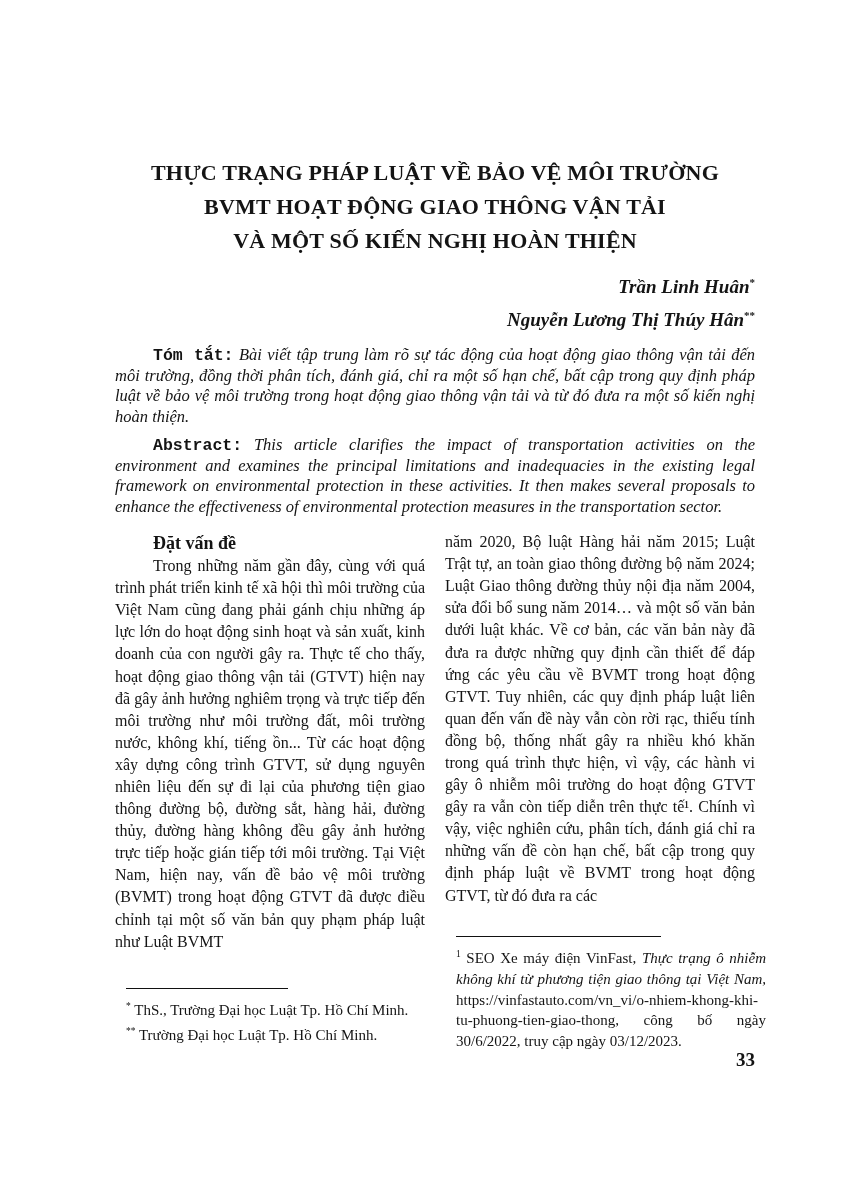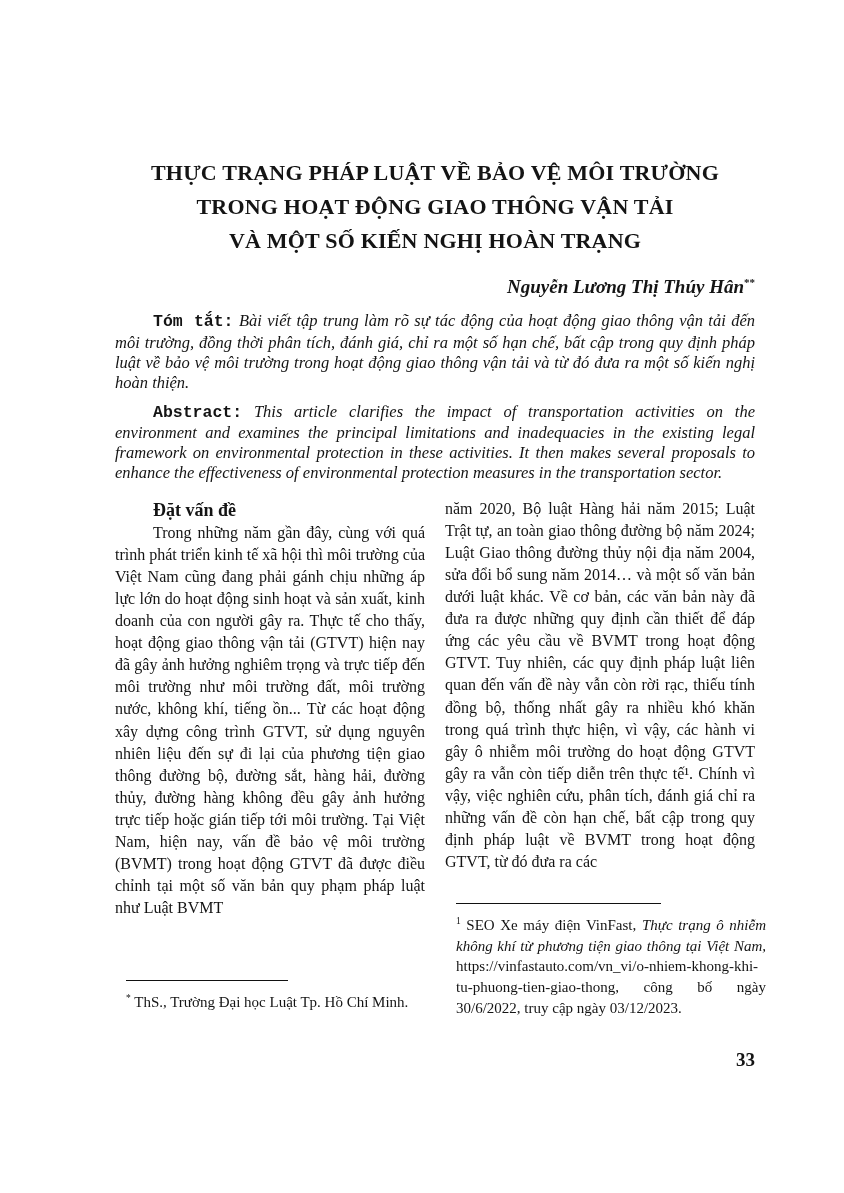--- a/index.html
+++ b/index.html
@@ -105,42 +105,44 @@
   }
 </style>
 </head>
 <body>
 
 <div class="page">
   <div class="content">
 
     <div class="title">
       <div>THỰC TRẠNG PHÁP LUẬT VỀ BẢO VỆ MÔI TRƯỜNG</div>
-      <div>TRONG HOẠT ĐỘNG GIAO THÔNG VẬN TẢI</div>
-      <div>VÀ MỘT SỐ KIẾN NGHỊ HOÀN TRẠNG</div>
+      <div>BVMT HOẠT ĐỘNG GIAO THÔNG VẬN TẢI</div>
+      <div>VÀ MỘT SỐ KIẾN NGHỊ HOÀN THIỆN</div>
     </div>
 
     <div class="authors">
+      <div><span>Trần Linh Huân</span><sup>*</sup></div>
       <div><span>Nguyễn Lương Thị Thúy Hân</span><sup>**</sup></div>
     </div>
 
     <p class="abstract vi"><span class="label">Tóm tắt:</span> <span>Bài viết tập trung làm rõ sự tác động của hoạt động giao thông vận tải đến môi trường, đồng thời phân tích, đánh giá, chỉ ra một số hạn chế, bất cập trong quy định pháp luật về bảo vệ môi trường trong hoạt động giao thông vận tải và từ đó đưa ra một số kiến nghị hoàn thiện.</span></p>
 
     <p class="abstract en"><span class="label">Abstract:</span> <span>This article clarifies the impact of transportation activities on the environment and examines the principal limitations and inadequacies in the existing legal framework on environmental protection in these activities. It then makes several proposals to enhance the effectiveness of environmental protection measures in the transportation sector.</span></p>
 
     <div class="columns">
 
       <div class="column left">
         <div class="col-body">
           <h2 class="section-heading">Đặt vấn đề</h2>
           <p class="body-par indent">Trong những năm gần đây, cùng với quá trình phát triển kinh tế xã hội thì môi trường của Việt Nam cũng đang phải gánh chịu những áp lực lớn do hoạt động sinh hoạt và sản xuất, kinh doanh của con người gây ra. Thực tế cho thấy, hoạt động giao thông vận tải (GTVT) hiện nay đã gây ảnh hưởng nghiêm trọng và trực tiếp đến môi trường như môi trường đất, môi trường nước, không khí, tiếng ồn... Từ các hoạt động xây dựng công trình GTVT, sử dụng nguyên nhiên liệu đến sự đi lại của phương tiện giao thông đường bộ, đường sắt, hàng hải, đường thủy, đường hàng không đều gây ảnh hưởng trực tiếp hoặc gián tiếp tới môi trường. Tại Việt Nam, hiện nay, vấn đề bảo vệ môi trường (BVMT) trong hoạt động GTVT đã được điều chỉnh tại một số văn bản quy phạm pháp luật như Luật BVMT</p>
         </div>
         <div class="footnote-block">
           <div class="fn-sep"></div>
           <p class="fn"><sup>*</sup> <span>ThS., Trường Đại học Luật Tp. Hồ Chí Minh.</span></p>
+          <p class="fn"><sup>**</sup> <span>Trường Đại học Luật Tp. Hồ Chí Minh.</span></p>
         </div>
       </div>
 
       <div class="column right">
         <div class="col-body">
           <p class="body-par">năm 2020, Bộ luật Hàng hải năm 2015; Luật Trật tự, an toàn giao thông đường bộ năm 2024; Luật Giao thông đường thủy nội địa năm 2004, sửa đổi bổ sung năm 2014… và một số văn bản dưới luật khác. Về cơ bản, các văn bản này đã đưa ra được những quy định cần thiết để đáp ứng các yêu cầu về BVMT trong hoạt động GTVT. Tuy nhiên, các quy định pháp luật liên quan đến vấn đề này vẫn còn rời rạc, thiếu tính đồng bộ, thống nhất gây ra nhiều khó khăn trong quá trình thực hiện, vì vậy, các hành vi gây ô nhiễm môi trường do hoạt động GTVT gây ra vẫn còn tiếp diễn trên thực tế¹. Chính vì vậy, việc nghiên cứu, phân tích, đánh giá chỉ ra những vấn đề còn hạn chế, bất cập trong quy định pháp luật về BVMT trong hoạt động GTVT, từ đó đưa ra các</p>
         </div>
         <div class="footnote-block">
           <div class="fn-sep"></div>
           <p class="fn justified"><sup>1</sup> <span>SEO Xe máy điện VinFast, </span><span class="work-title">Thực trạng ô nhiễm không khí từ phương tiện giao thông tại Việt Nam,</span><span> https://vinfastauto.com/vn_vi/o-nhiem-khong-khi-tu-phuong-tien-giao-thong, công bố ngày 30/6/2022, truy cập ngày 03/12/2023.</span></p>

